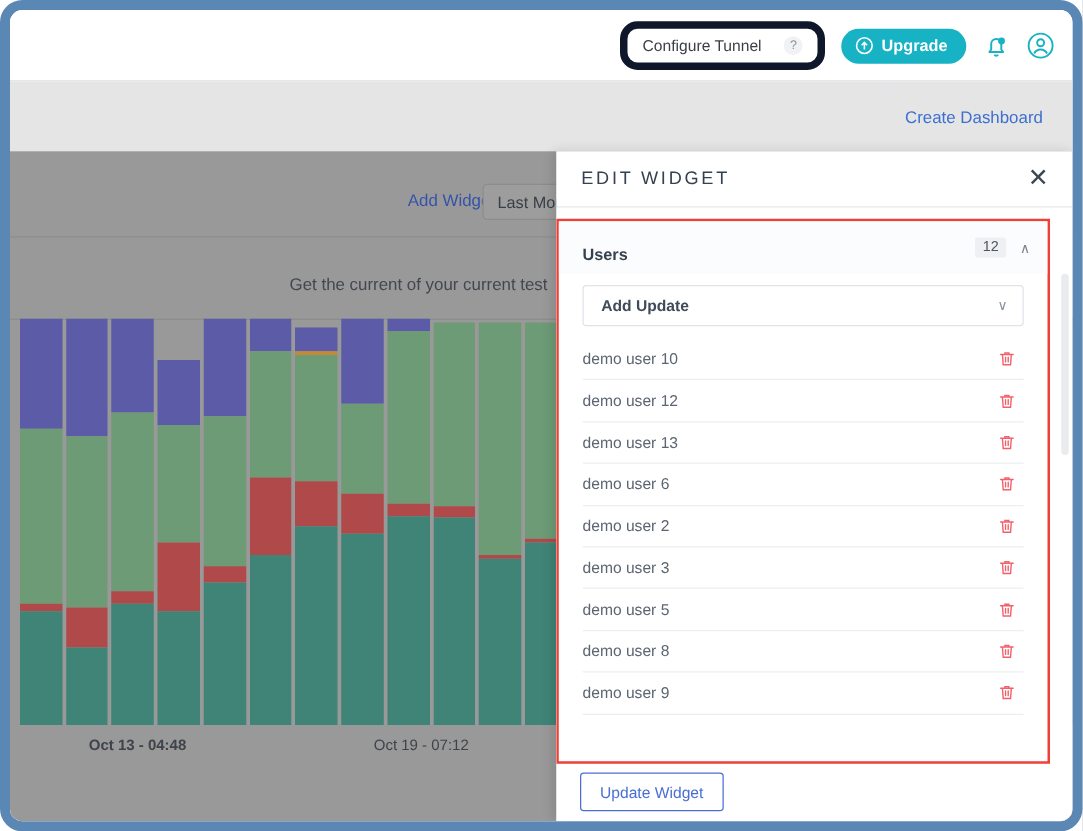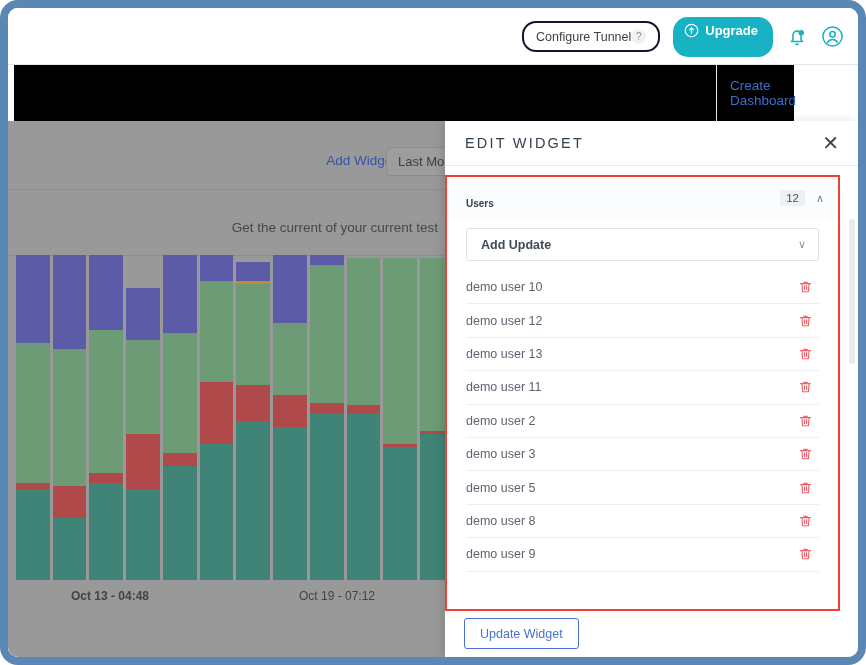--- a/index.html
+++ b/index.html
@@ -58,65 +58,65 @@
     width: 20px; height: 20px;
     display: grid;
     grid-template-columns: 9px 9px;
     grid-template-rows: 9px 9px;
     gap: 2px;
   }
   .grid-icon i { background: #d8d9dc; display: block; }
 
   .pill-btn {
     height: 27px;
-    border: 2px solid #0f172a;
+    border: 6px solid #0f172a;
     border-radius: 14px;
     background: #fff;
     color: #3b3f45;
     font-size: 12.5px;
     padding: 0 12px;
     display: flex;
     align-items: center;
-    gap: 0;
+    gap: 18px;
     cursor: pointer;
     white-space: nowrap;
   }
   .qmark {
     width: 15px; height: 15px;
     border-radius: 50%;
     background: #f1f2f4;
     color: #8b9099;
     font-size: 10px;
     display: flex; align-items: center; justify-content: center;
   }
 
   .upgrade-btn {
     height: 28px;
     border-radius: 15px;
     background: #17b2c4;
     color: #fff;
     font-size: 13px;
     font-weight: bold;
-    padding: 0 15px 12px 11px;
+    padding: 0 15px 0 11px;
     display: flex;
     align-items: center;
     gap: 6px;
     border: none;
     cursor: pointer;
     white-space: nowrap;
   }
 
   .icon-btn { cursor: pointer; display: flex; align-items: center; }
 
   
   #subbar {
     position: absolute;
-    left: 6px; top: 57px;
-    width: 780px; height: 56px;
-    background: #000000;
+    left: 0; top: 57px;
+    width: 850px; height: 56px;
+    background: #e5e5e5;
     box-sizing: border-box;
   }
   #subbar .divider-v {
     position: absolute;
     left: 702px; top: 0;
     width: 1px; height: 56px;
     background: #e3e6ea;
   }
   #create-dash {
     position: absolute;
@@ -256,21 +256,21 @@
     height: 42px;
     background: #fbfcfd;
     display: flex;
     align-items: center;
     justify-content: space-between;
     padding: 0 14px 0 19px;
     box-sizing: border-box;
   }
   #section-title {
     color: #37414e;
-    font-size: 10px;
+    font-size: 13px;
     font-weight: bold;
     margin-top: 10px;
   }
   .head-right { display: flex; align-items: center; gap: 11px; }
   #count-badge {
     background: #eef0f3;
     color: #4d5663;
     font-size: 11.5px;
     padding: 2px 6px;
     border-radius: 2px;
@@ -589,21 +589,21 @@
               <span class="trash">
                 <svg width="15" height="16" viewBox="0 0 24 24">
                   <path d="M4 6.5h16" stroke="#f2606a" stroke-width="1.8" fill="none" stroke-linecap="round"></path>
                   <path d="M9.5 6.5V4.6h5v1.9" stroke="#f2606a" stroke-width="1.8" fill="none"></path>
                   <path d="M6.3 6.5l1 13.1h9.4l1-13.1" stroke="#f2606a" stroke-width="1.8" fill="none"></path>
                   <path d="M10.3 10v6M13.7 10v6" stroke="#f2606a" stroke-width="1.8" fill="none" stroke-linecap="round"></path>
                 </svg>
               </span>
             </div>
             <div class="user-row">
-              <span class="user-name">demo user 11</span>
+              <span class="user-name">demo user 6</span>
               <span class="trash">
                 <svg width="15" height="16" viewBox="0 0 24 24">
                   <path d="M4 6.5h16" stroke="#f2606a" stroke-width="1.8" fill="none" stroke-linecap="round"></path>
                   <path d="M9.5 6.5V4.6h5v1.9" stroke="#f2606a" stroke-width="1.8" fill="none"></path>
                   <path d="M6.3 6.5l1 13.1h9.4l1-13.1" stroke="#f2606a" stroke-width="1.8" fill="none"></path>
                   <path d="M10.3 10v6M13.7 10v6" stroke="#f2606a" stroke-width="1.8" fill="none" stroke-linecap="round"></path>
                 </svg>
               </span>
             </div>
             <div class="user-row">

